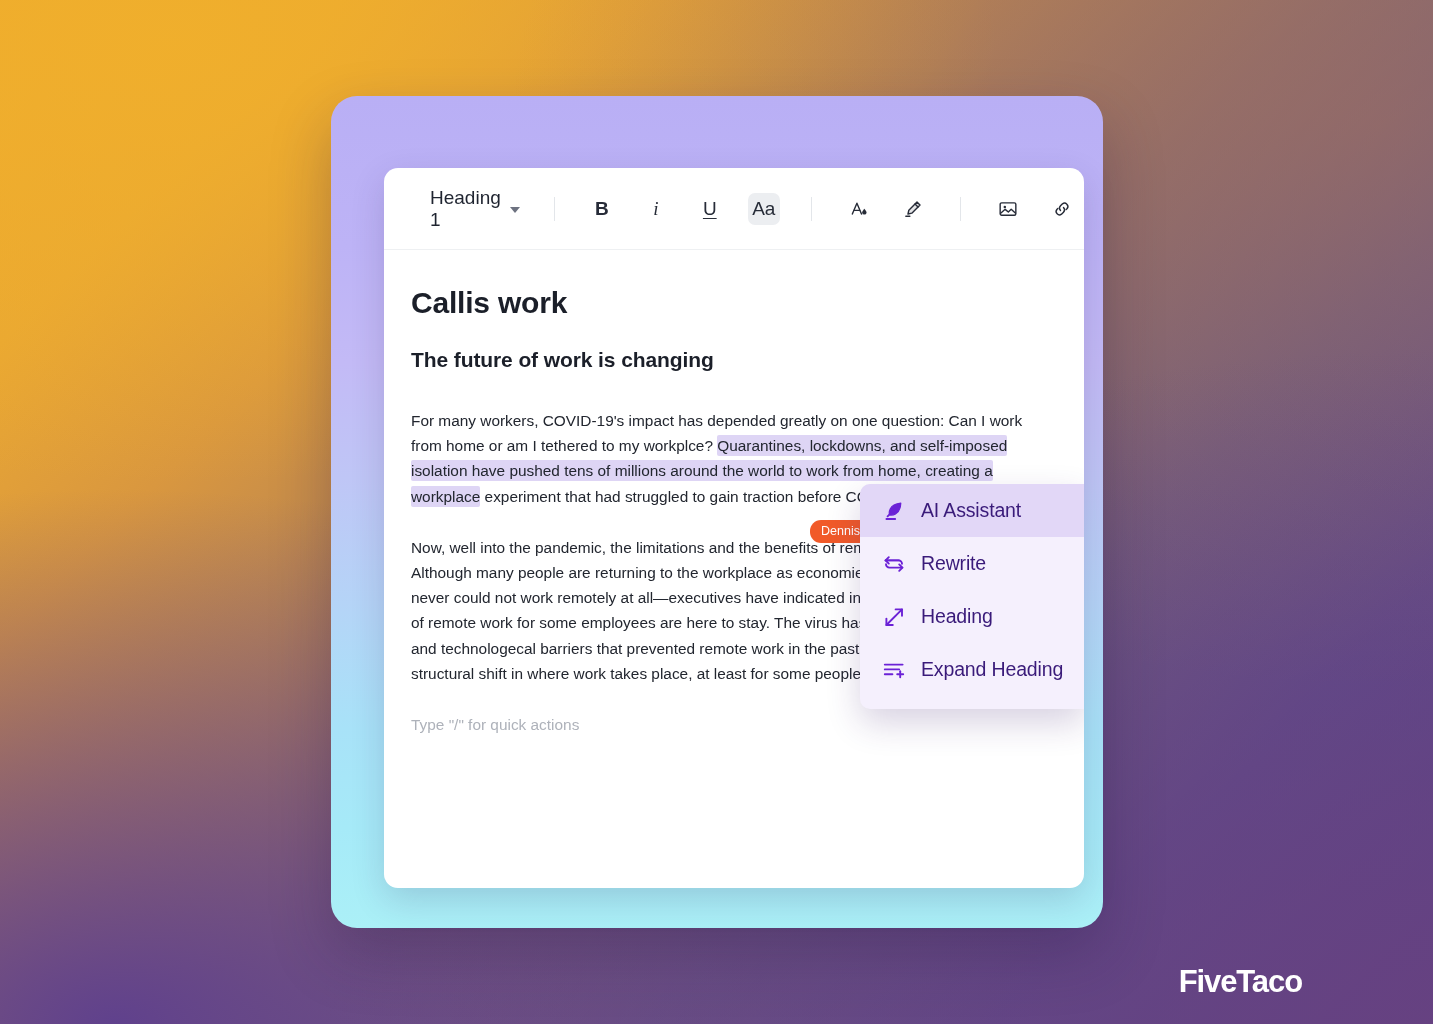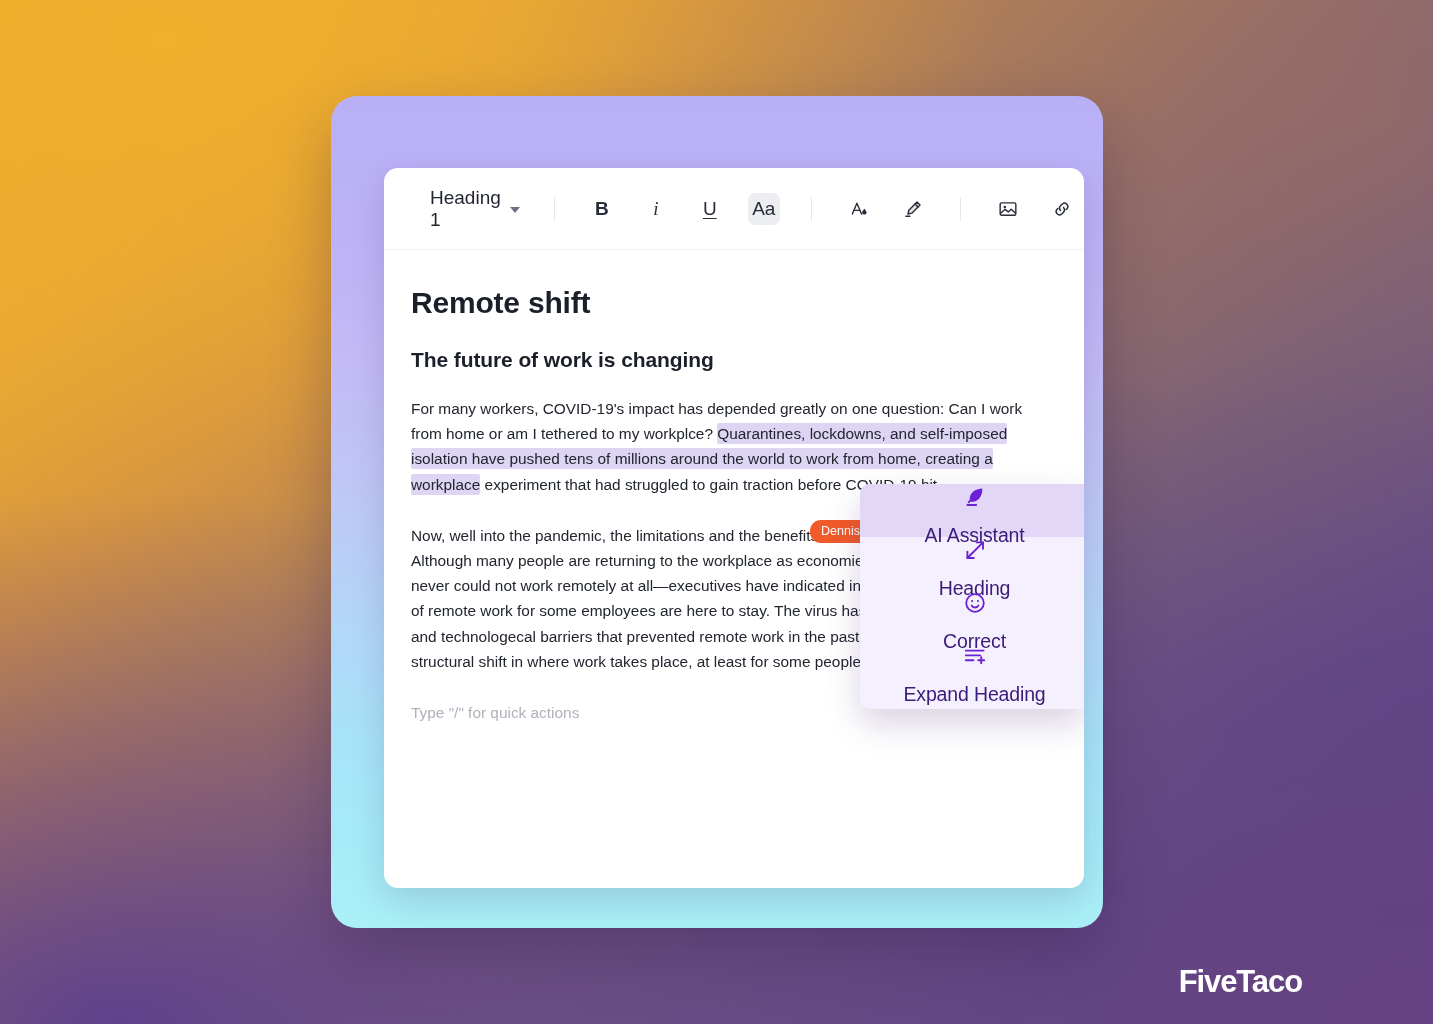--- a/index.html
+++ b/index.html
@@ -144,21 +144,21 @@
     font-weight: 700;
     color: #1b1f29;
     letter-spacing: -0.2px;
     margin-bottom: 28px;
   }
   .doc-sub {
     font-size: 21px;
     font-weight: 700;
     color: #1b1f29;
     letter-spacing: -0.1px;
-    margin-bottom: 24px;
+    margin-bottom: 36px;
   }
   .para {
     font-size: 15.4px;
     line-height: 25.2px;
     color: #22262f;
     margin-bottom: 26px;
     max-width: 642px;
   }
   .hl {
     background: #ded5f5;
@@ -216,21 +216,20 @@
     z-index: 10;
   }
   .ai-item {
     display: flex;
     align-items: center;
     gap: 14px;
     height: 53px;
     padding: 0 16px 0 21px;
     cursor: pointer;
     color: #3b1a78;
-    flex-direction: column;
   }
   .ai-item.selected { background: #e2d7f7; }
   .ai-item .ai-ico {
     width: 26px;
     height: 26px;
     flex: none;
     display: flex;
     align-items: center;
     justify-content: center;
     color: #6b21d6;
@@ -340,21 +339,21 @@
       <span>
         <svg width="20" height="20" viewBox="0 0 24 24" fill="none" stroke="currentColor" stroke-width="1.7" stroke-linecap="round" stroke-linejoin="round">
           <path d="M21 11.2 c0 4.1 -4 7.4 -9 7.4 a11 11 0 0 1 -2.6 -0.3 L4.4 20.4 l1.3 -3.3 A7 7 0 0 1 3 11.2 C3 7.1 7 3.8 12 3.8 s9 3.3 9 7.4 z"></path>
         </svg>
       </span>
     </div>
   </div>
 
   <div class="doc">
 
-    <div class="doc-title">Remote shift</div>
+    <div class="doc-title">Callis work</div>
     <div class="doc-sub">The future of work is changing</div>
 
     <p class="para"><span>For many workers, COVID-19's impact has depended greatly on one question: Can I work from home or am I tethered to my workplce? </span><span class="hl">Quarantines, lockdowns, and self-imposed isolation have pushed tens of millions around the world to work from home, creating a workplace</span><span> experiment that had struggled to gain traction before COVID-19 hit.</span></p>
 
     <p class="para">Now, well into the pandemic, the limitations and the benefits of remote work are clearer. Although many people are returning to the workplace as economies reopen—indeed, many never could not work remotely at all—executives have indicated in surveys that hybrid models of remote work for some employees are here to stay. The virus has broken through cultural and technologecal barriers that prevented remote work in the past, setting in motion a structural shift in where work takes place, at least for some people.</p>
 
     <div class="placeholder">Type "/" for quick actions</div>
 
     <div class="caret-wrap">
       <div class="caret-line"></div>
@@ -370,43 +369,44 @@
         <svg width="24" height="24" viewBox="0 0 24 24" fill="none" stroke="currentColor" stroke-width="1.8" stroke-linecap="round" stroke-linejoin="round">
           <path d="M19.6 3.4 c-5.6 0.4 -9 2.6 -10.8 5.4 -1.4 2.2 -1.6 4.6 -1.3 6.6 l-2.6 2.6" stroke="none"></path>
           <path d="M18.8 4.2 c-6 0.6 -9.2 3 -10.6 5.8 -1.1 2.2 -1.1 4.4 -0.7 5.9 1.6 0.4 3.9 0.3 6 -0.9 2.8 -1.6 5 -4.8 5.3 -10.8 z" fill="currentColor" stroke="currentColor" stroke-width="1.2"></path>
           <path d="M15.4 7.6 L5.6 17.4"></path>
           <path d="M4.4 20 H13.2"></path>
         </svg>
       </span>
       <span class="ai-label">AI Assistant</span>
     </div>
 
+    <div class="ai-item">
+      <span class="ai-ico">
+        <svg width="24" height="24" viewBox="0 0 24 24" fill="none" stroke="currentColor" stroke-width="1.9" stroke-linecap="round" stroke-linejoin="round">
+          <path d="M3.6 8.4 H17 a3.2 3.2 0 0 1 0 0"></path>
+          <path d="M3.6 8.4 H16.6 a3.4 3.4 0 0 1 3.4 3.4"></path>
+          <path d="M6.8 5.2 L3.6 8.4 L6.8 11.6"></path>
+          <path d="M20.4 15.6 H7.4 a3.4 3.4 0 0 1 -3.4 -3.4"></path>
+          <path d="M17.2 12.4 L20.4 15.6 L17.2 18.8"></path>
+        </svg>
+      </span>
+      <span class="ai-label">Rewrite</span>
+    </div>
 
     <div class="ai-item">
       <span class="ai-ico">
         <svg width="24" height="24" viewBox="0 0 24 24" fill="none" stroke="currentColor" stroke-width="1.9" stroke-linecap="round" stroke-linejoin="round">
           <path d="M20 4.4 L4.4 20"></path>
           <path d="M13.6 4.4 H20 V10.8"></path>
           <path d="M10.8 20 H4.4 V13.6"></path>
         </svg>
       </span>
       <span class="ai-label">Heading</span>
     </div>
 
-    <div class="ai-item">
-      <span class="ai-ico">
-        <svg width="24" height="24" viewBox="0 0 24 24" fill="none" stroke="currentColor" stroke-width="1.8" stroke-linecap="round" stroke-linejoin="round">
-          <circle cx="12" cy="12" r="8.8"></circle>
-          <circle cx="9.1" cy="10.1" r="1.05" fill="currentColor" stroke="none"></circle>
-          <circle cx="14.9" cy="10.1" r="1.05" fill="currentColor" stroke="none"></circle>
-          <path d="M8.6 14.4 c0.9 1.4 2.1 2.1 3.4 2.1 s2.5 -0.7 3.4 -2.1"></path>
-        </svg>
-      </span>
-      <span class="ai-label">Correct</span>
-    </div>
 
     <div class="ai-item">
       <span class="ai-ico">
         <svg width="24" height="24" viewBox="0 0 24 24" fill="none" stroke="currentColor" stroke-width="1.9" stroke-linecap="round" stroke-linejoin="round">
           <path d="M2.8 6.6 H20.6"></path>
           <path d="M2.8 11.4 H17.2"></path>
           <path d="M2.8 16.2 H10.4"></path>
           <path d="M15.2 16.2 H21.2"></path>
           <path d="M18.2 13.2 V19.2"></path>
         </svg>

